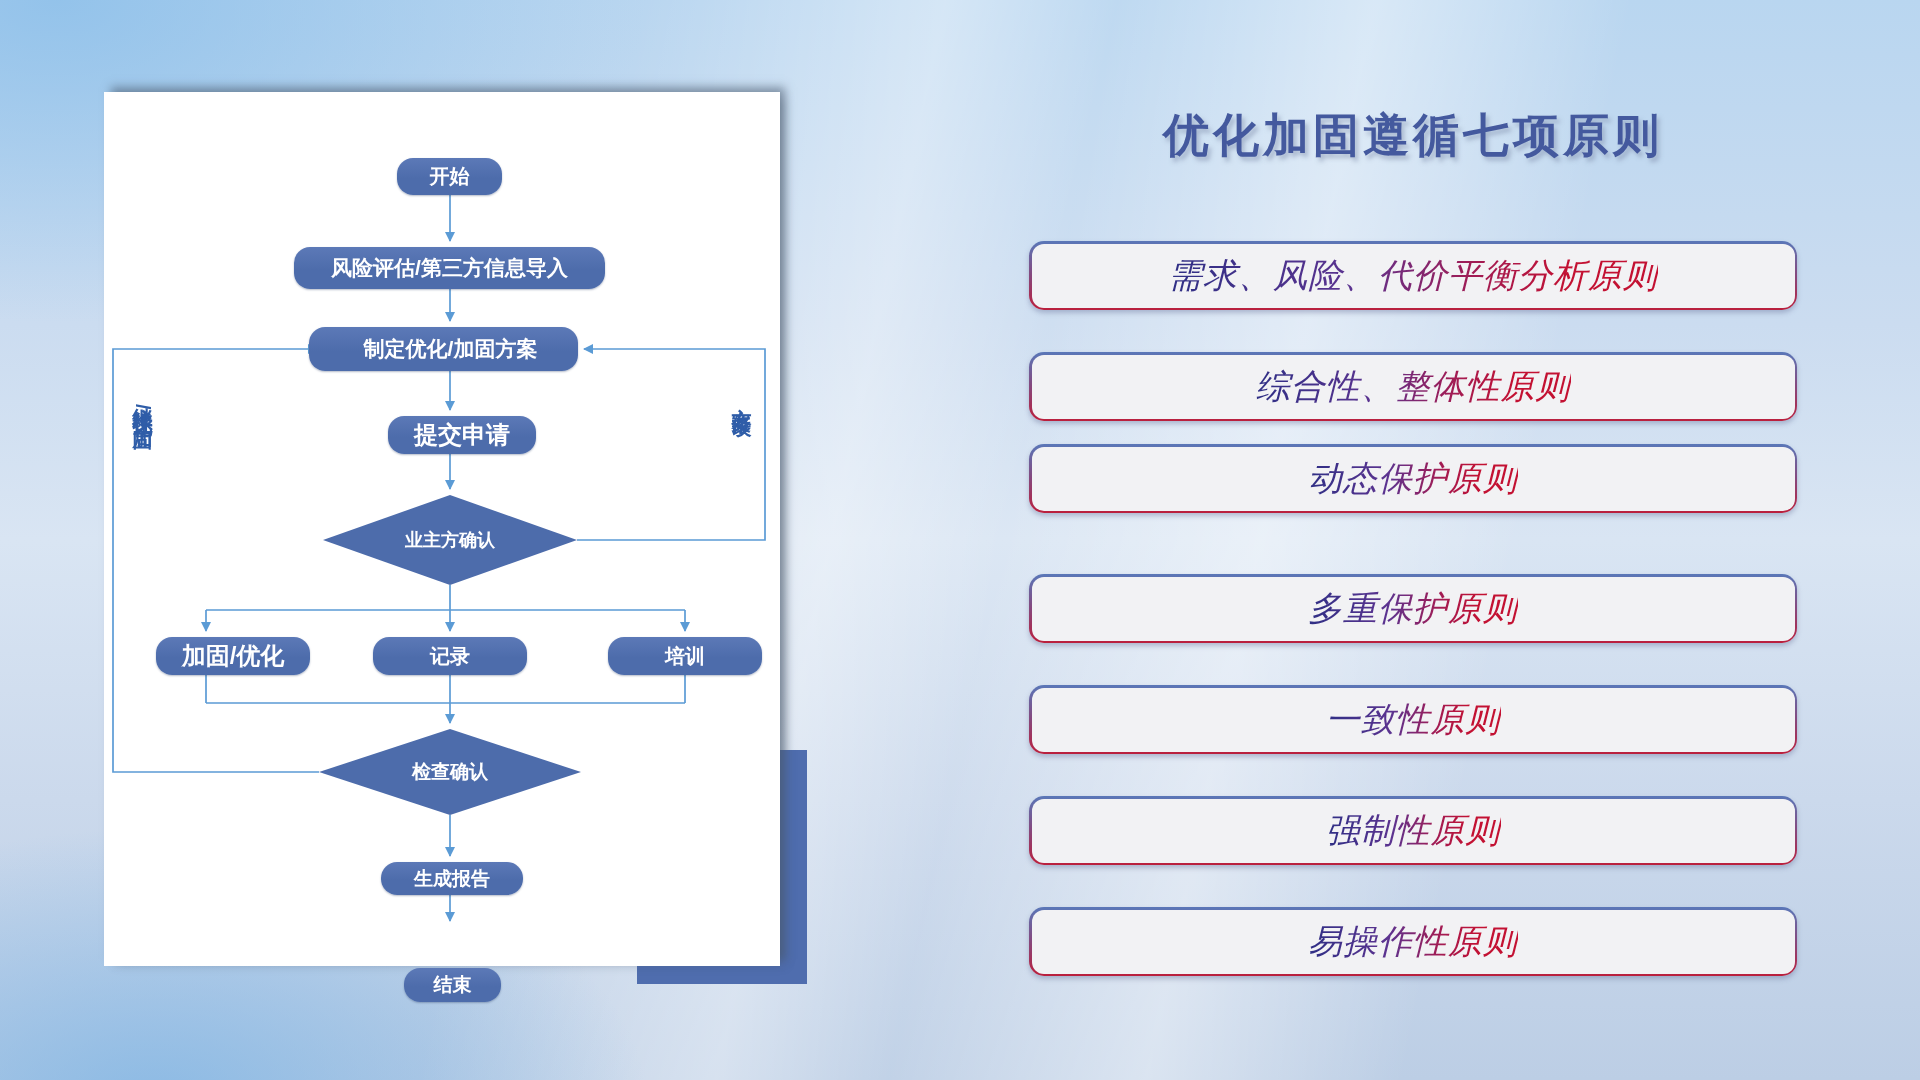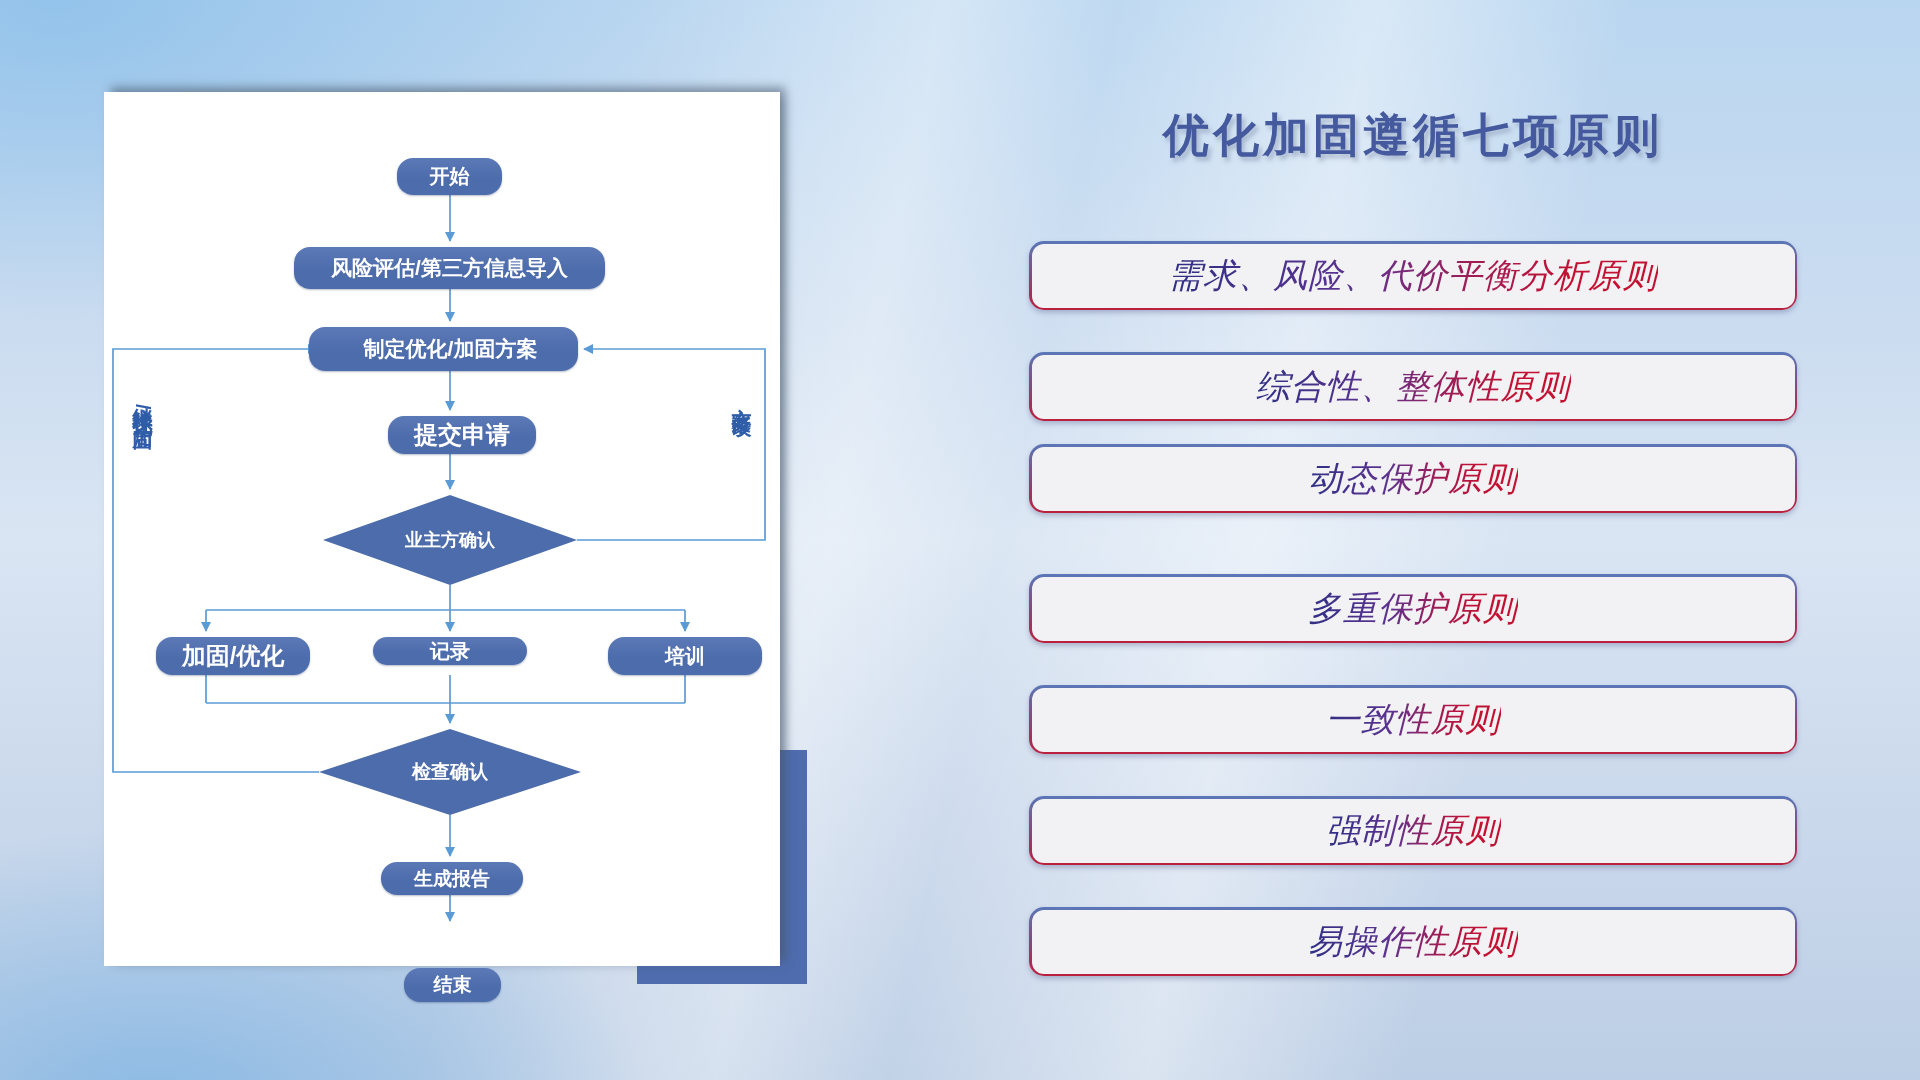--- a/index.html
+++ b/index.html
@@ -106,21 +106,21 @@
     </div>
     <div class="node" style="left:272px;top:324px;width:148px;height:38px;font-size:24px;margin-left:12px;">
       <span>提交申请</span>
     </div>
     <div class="diamond" style="left:219px;top:403px;width:254px;height:90px;font-size:18px;">
       <span>业主方确认</span>
     </div>
     <div class="node" style="left:25px;top:545px;width:154px;height:38px;font-size:24px;margin-left:27px;">
       <span>加固/优化</span>
     </div>
-    <div class="node" style="left:269px;top:545px;width:154px;height:28px;font-size:20px;">
+    <div class="node" style="left:269px;top:545px;width:154px;height:38px;font-size:20px;">
       <span>记录</span>
     </div>
     <div class="node" style="left:504px;top:545px;width:154px;height:38px;font-size:20px;">
       <span>培训</span>
     </div>
     <div class="diamond" style="left:215px;top:637px;width:262px;height:86px;font-size:19px;">
       <span>检查确认</span>
     </div>
     <div class="node" style="left:277px;top:770px;width:142px;height:33px;font-size:19px;">
       <span>生成报告</span>

